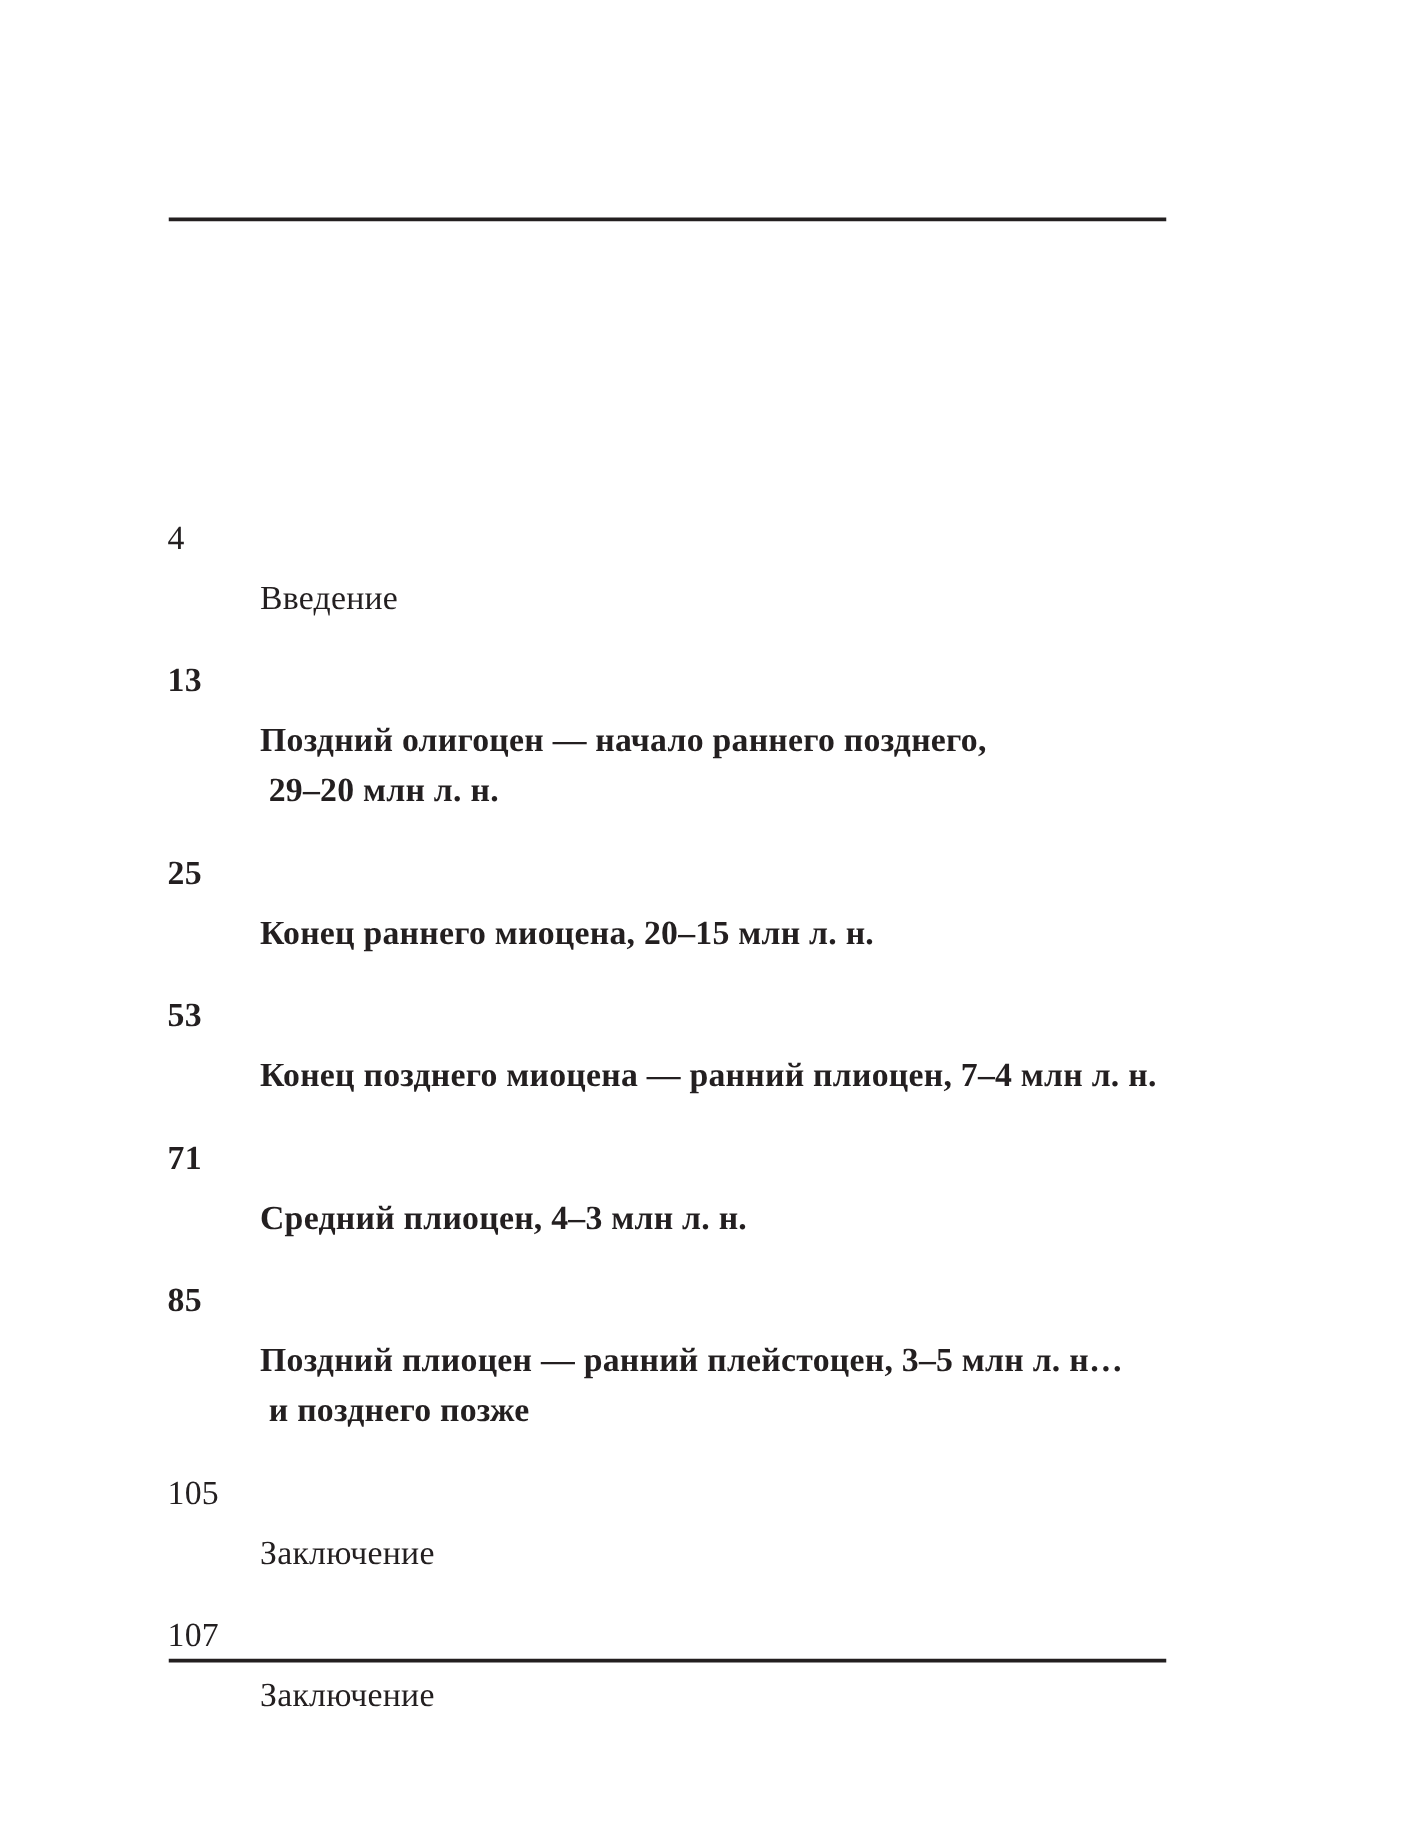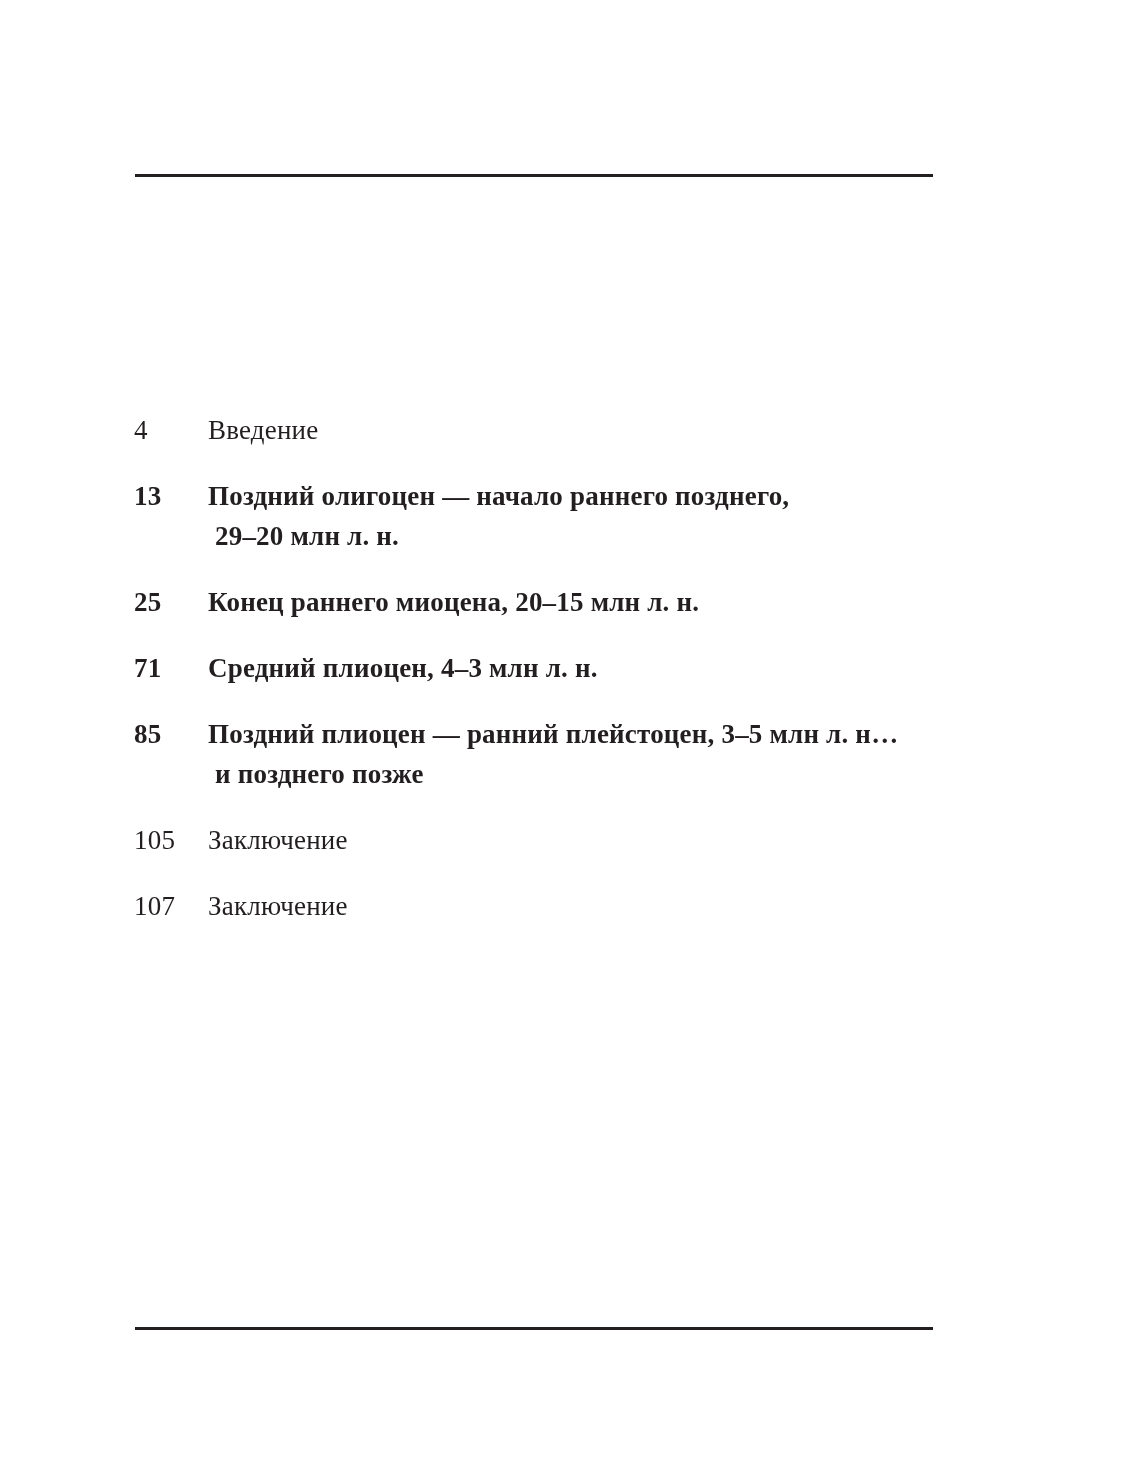--- a/index.html
+++ b/index.html
@@ -46,20 +46,21 @@
   }
   .toc-entry.bold {
     font-weight: bold;
   }
   .toc-num {
     flex: 0 0 74px;
     width: 74px;
   }
   .toc-title {
     flex: 1 1 auto;
+    margin-top: 48px;
   }
   .toc-line { display: block; }
   .toc-line + .toc-line { padding-left: 7px; }
 </style>
 </head>
 <body>
 
 <div class="page">
   <div class="rule rule-top"></div>
   <div class="toc" id="toc">
@@ -79,20 +80,26 @@
   </div>
 
   <div class="toc-entry bold">
     <span class="toc-num">25</span>
     <span class="toc-title">
           <span class="toc-line">Конец раннего миоцена, 20–15 млн л. н.</span>
         </span>
   </div>
 
 
+  <div class="toc-entry bold">
+    <span class="toc-num">53</span>
+    <span class="toc-title">
+          <span class="toc-line">Конец позднего миоцена — ранний плиоцен, 7–4 млн л. н.</span>
+        </span>
+  </div>
 
   <div class="toc-entry bold">
     <span class="toc-num">71</span>
     <span class="toc-title">
           <span class="toc-line">Средний плиоцен, 4–3 млн л. н.</span>
         </span>
   </div>
 
   <div class="toc-entry bold">
     <span class="toc-num">85</span>

